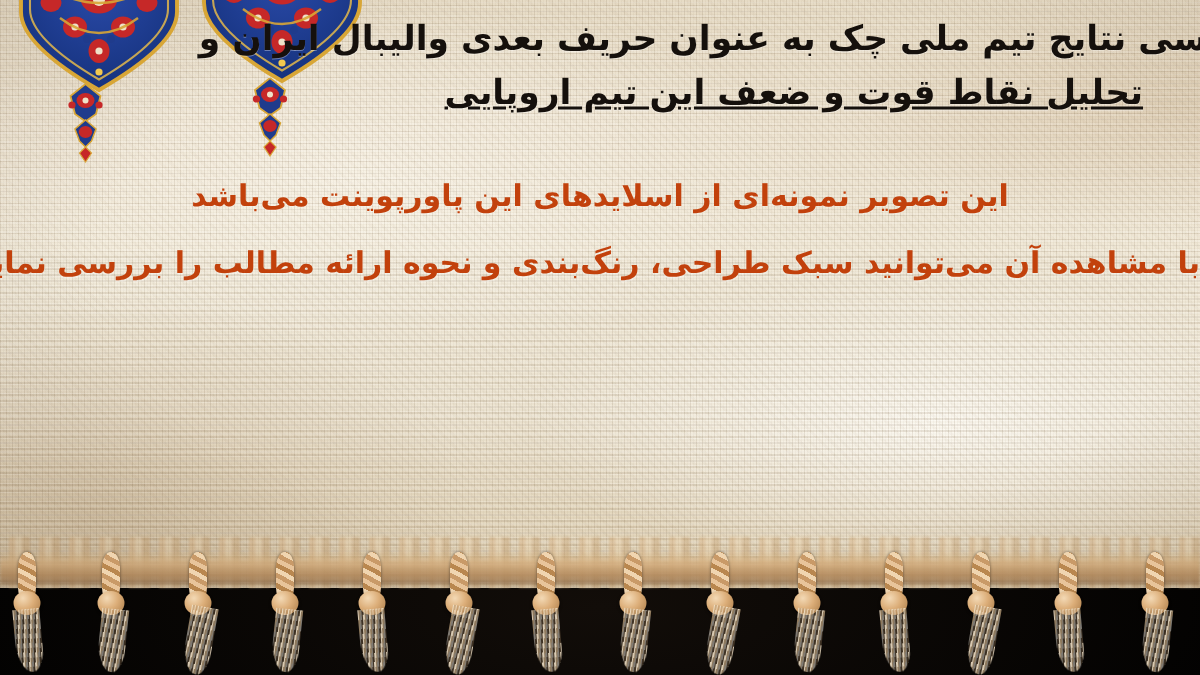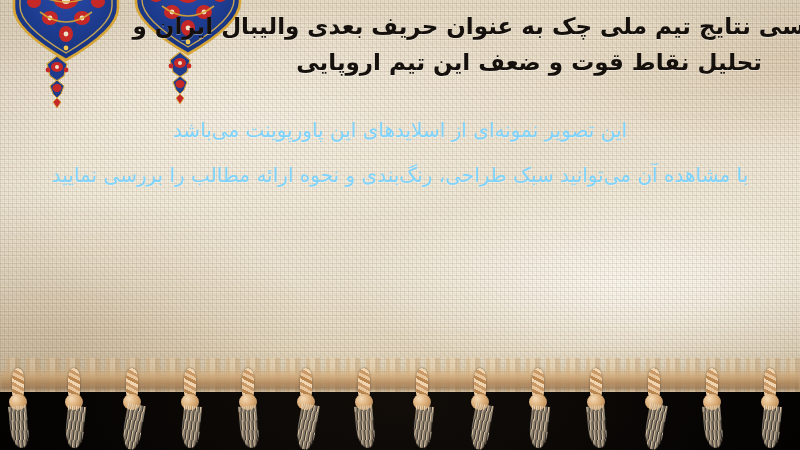--- a/index.html
+++ b/index.html
@@ -111,30 +111,30 @@
   .title-line{
     color:#15100c;
     font-size:23px;
     font-weight:700;
     line-height:36px;
     white-space:nowrap;
     text-shadow:0 1px 0 rgba(255,255,255,.35);
     letter-spacing:0;
   }
   .title-line.l1{ margin-right:-18px; }
-  .title-line.l2{ margin-right:38px; }
+  .title-line.l2{ margin-right:38px;text-decoration:underline; }
 
   .body-block{
     position:absolute;top:108px;left:0;width:800px;
     direction:rtl;text-align:center;
   }
   .body-line{
-    color:#7dd3fc;
+    color:#c2410c;
     font-size:20px;
-    font-weight:400;
+    font-weight:700;
     line-height:45px;
     white-space:nowrap;
     text-shadow:0 1px 0 rgba(255,255,255,.3);
   }
 
   
   .vignette{
     position:absolute;left:0;top:0;width:800px;height:392px;
     background:radial-gradient(ellipse 85% 85% at 55% 45%, rgba(0,0,0,0) 55%, rgba(90,68,44,.16) 100%);
     pointer-events:none;

